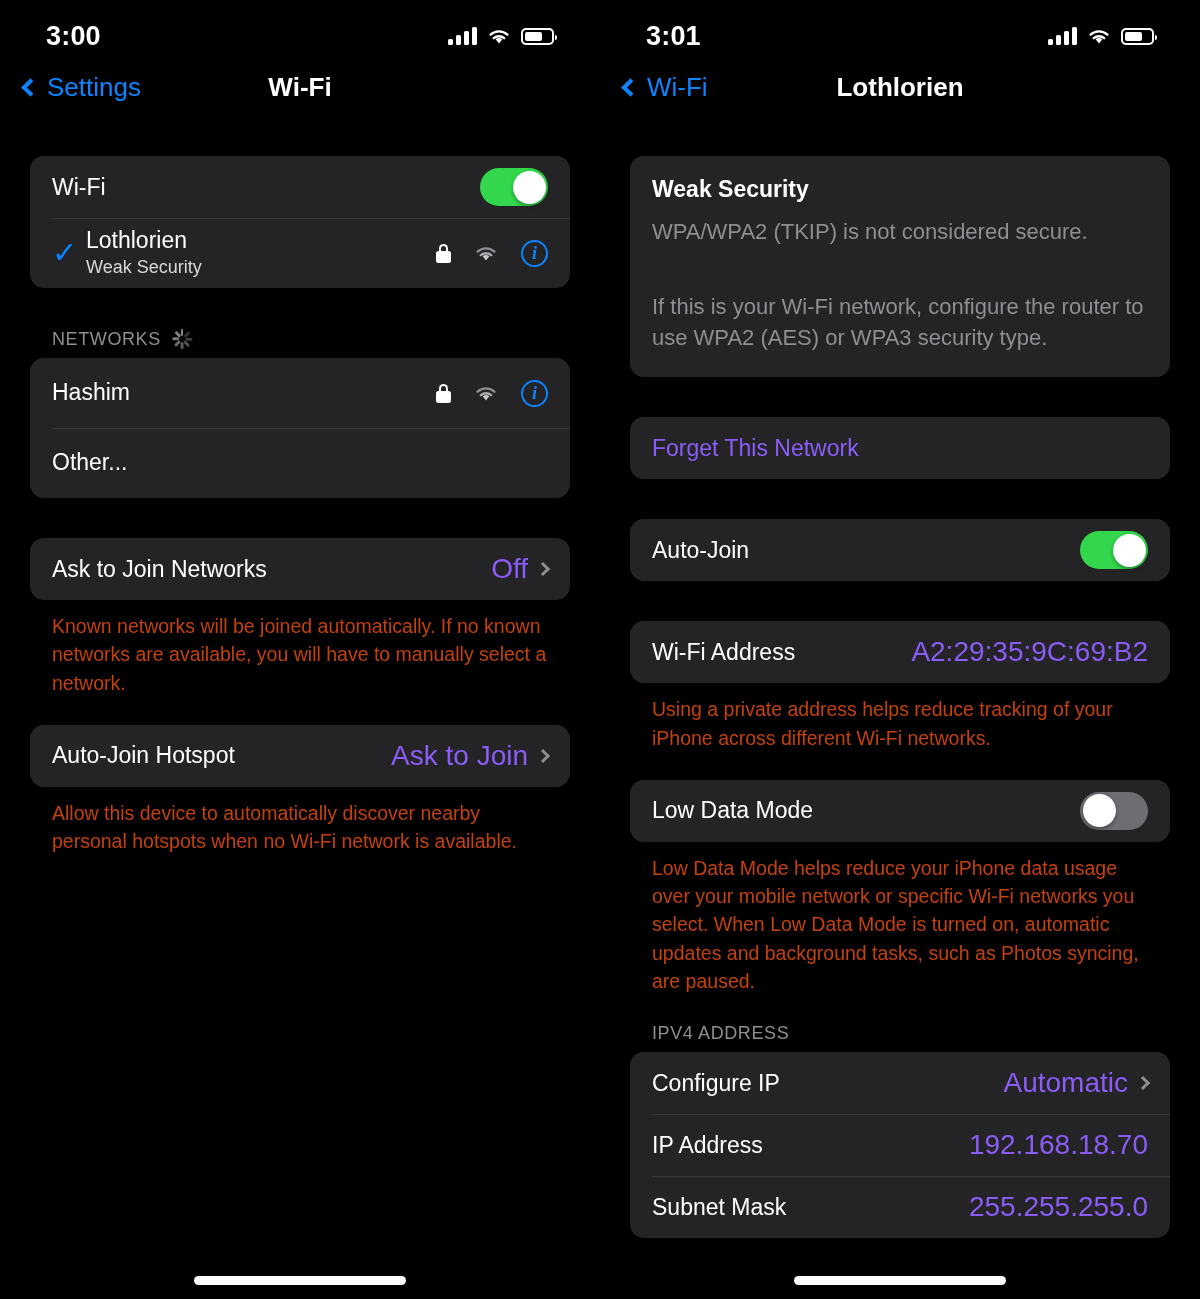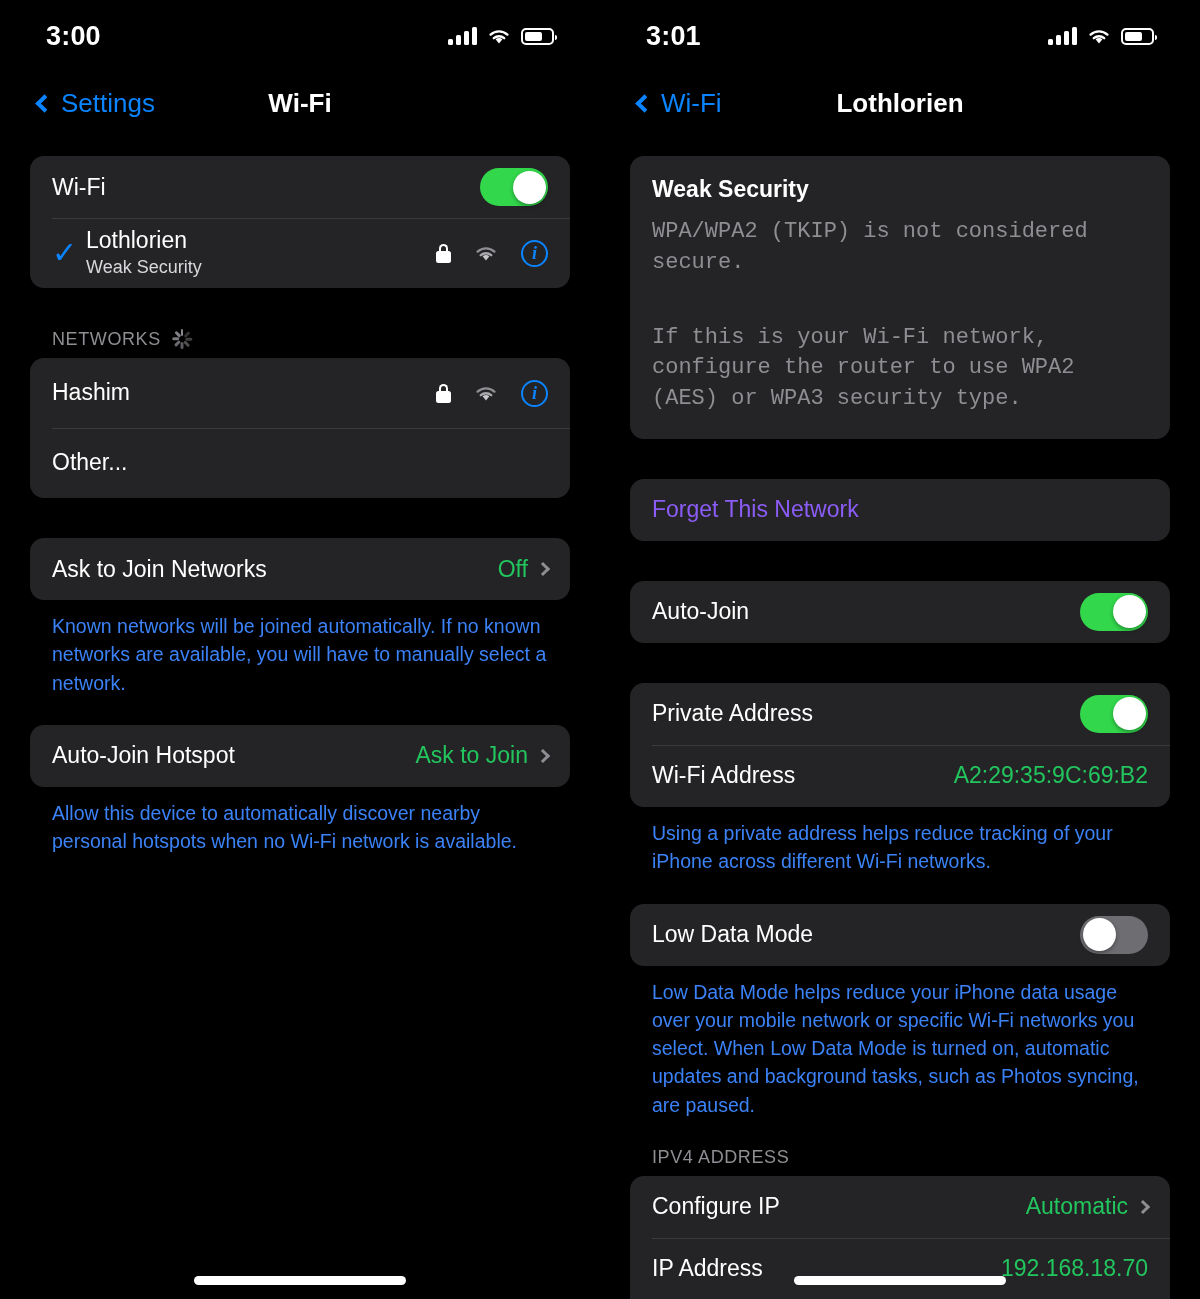--- a/index.html
+++ b/index.html
@@ -23,39 +23,39 @@
   .bars i { width: 5px; background: #fff; border-radius: 1.5px; display:block; }
   .bars i:nth-child(1){ height:6px; background:#fff; }
   .bars i:nth-child(2){ height:10px; }
   .bars i:nth-child(3){ height:14px; }
   .bars i:nth-child(4){ height:18px; }
   .batt { width: 33px; height: 17px; border: 2px solid #fff; border-radius: 5px; position: relative; padding: 2px; }
   .batt::after { content:""; position:absolute; right:-5px; top:5px; width:2.5px; height:5px; background:#fff; border-radius:0 2px 2px 0; }
   .batt span { display:block; height:100%; width:68%; background:#fff; border-radius:2px; }
 
   
-  .navbar { height: 62px; position: relative; display:flex; align-items:center; padding: 0 38px; }
+  .navbar { height: 62px; position: relative; display:flex; align-items:flex-start; padding: 0 24px; }
   .nav-back { display:flex; align-items:center; gap: 8px; color:#0a84ff; font-size: 26px; cursor: pointer; }
   .chev-left { width: 13px; height: 13px; border-left: 4px solid #0a84ff; border-bottom: 4px solid #0a84ff;
                transform: rotate(45deg); margin-right:2px; }
   .nav-title { position:absolute; left:0; right:0; text-align:center; color:#fff;
                font-size: 26px; font-weight: 700; pointer-events:none; }
 
   
   .content { padding: 0 30px; }
   .card { background:#242426; border-radius: 14px; overflow: hidden; }
   .row { display:flex; align-items:center; min-height: 62px; padding: 0 22px; position:relative; }
   .row + .row::before {
     content:""; position:absolute; left: 22px; right: 0; top: 0; height:1px; background:#3a3a3c;
   }
   .row-label { color:#fff; font-size: 23px; flex: 1; }
-  .row-value { color:#22c55e; font-size: 23px; margin-right: 10px; text-align: right; }
+  .row-value { color:#8b5cf6; font-size: 28px; margin-right: 10px; text-align: right; }
   .chev-right { width: 10px; height: 10px; border-top: 3px solid #8e8e93; border-right: 3px solid #8e8e93;
                 transform: rotate(45deg); }
-  .footnote { color:#3b82f6; font-size: 19.5px; line-height: 1.45; padding: 12px 22px 0 22px; }
+  .footnote { color:#c2410c; font-size: 19.5px; line-height: 1.45; padding: 12px 22px 0 22px; }
   .grouphdr { color:#8e8e93; font-size: 18px; letter-spacing: .6px; padding: 0 22px 8px 22px;
               display:flex; align-items:center; gap: 10px; text-transform: uppercase; }
 
   
   .toggle { width: 68px; height: 38px; border-radius: 19px; position: relative; flex: none; }
   .toggle.on { background: #32d74b; }
   .toggle.off { background: #6d6d72; }
   .toggle .knob { position:absolute; top: 2.5px; width: 33px; height: 33px; border-radius: 50%;
                   background: #fff; box-shadow: 0 2px 4px rgba(0,0,0,.35); }
   .toggle.on .knob { right: 2.5px; }
@@ -77,21 +77,21 @@
           display:flex; align-items:center; justify-content:center; font-weight: 600; }
 
   
   .spinner { width: 22px; height: 22px; position: relative; display:inline-block; }
   .spinner i { position:absolute; left: 10px; top: 1px; width: 2.5px; height: 6.5px;
                background:#8e8e93; border-radius: 1.5px; transform-origin: 1.25px 10px; }
 
   
   .notice { background:#242426; border-radius: 14px; padding: 20px 22px 24px 22px; }
   .notice h3 { color:#fff; font-size: 23px; font-weight: 700; margin-bottom: 14px; }
-  .notice p { color:#8e8e93; font-size: 22px; line-height: 1.4; font-family: Liberation Mono, monospace; }
+  .notice p { color:#8e8e93; font-size: 22px; line-height: 1.4; }
   .notice p + p { margin-top: 44px; }
   .learn { color:#0a84ff; font-size: 21px; padding: 14px 22px 0 22px; cursor:pointer; }
   .action { color:#8b5cf6; font-size: 23px; }
 
   .home-indicator { position:absolute; bottom: 14px; left:50%; transform:translateX(-50%);
                     width: 212px; height: 9px; border-radius: 5px; background:#fff; } .spacer22{height:22px;}
   .spacer28 { height: 28px; } .spacer40{height:40px;}
 </style>
 </head>
 <body>
@@ -281,26 +281,20 @@
           <div class="toggle on">
               <div class="knob"></div>
             </div>
         </div>
       </div>
 
       <div class="spacer40"></div>
 
       <div class="card">
         <div class="row">
-          <div class="row-label">Private Address</div>
-          <div class="toggle on">
-              <div class="knob"></div>
-            </div>
-        </div>
-        <div class="row">
           <div class="row-label">Wi-Fi Address</div>
           <div class="row-value" style="margin-right:0">A2:29:35:9C:69:B2</div>
         </div>
       </div>
       <div class="footnote">Using a private address helps reduce tracking of your iPhone across different Wi-Fi networks.</div>
 
       <div class="spacer28"></div>
 
       <div class="card">
         <div class="row">

